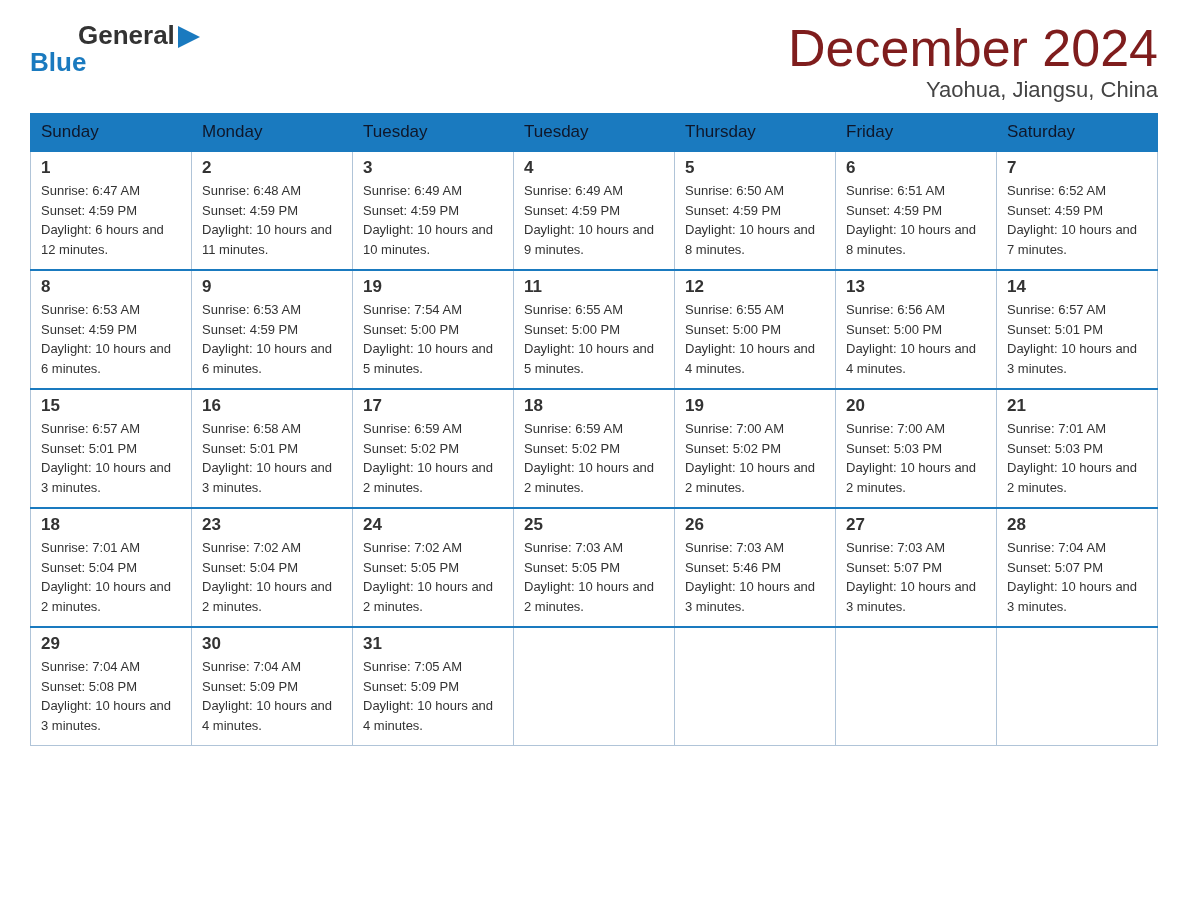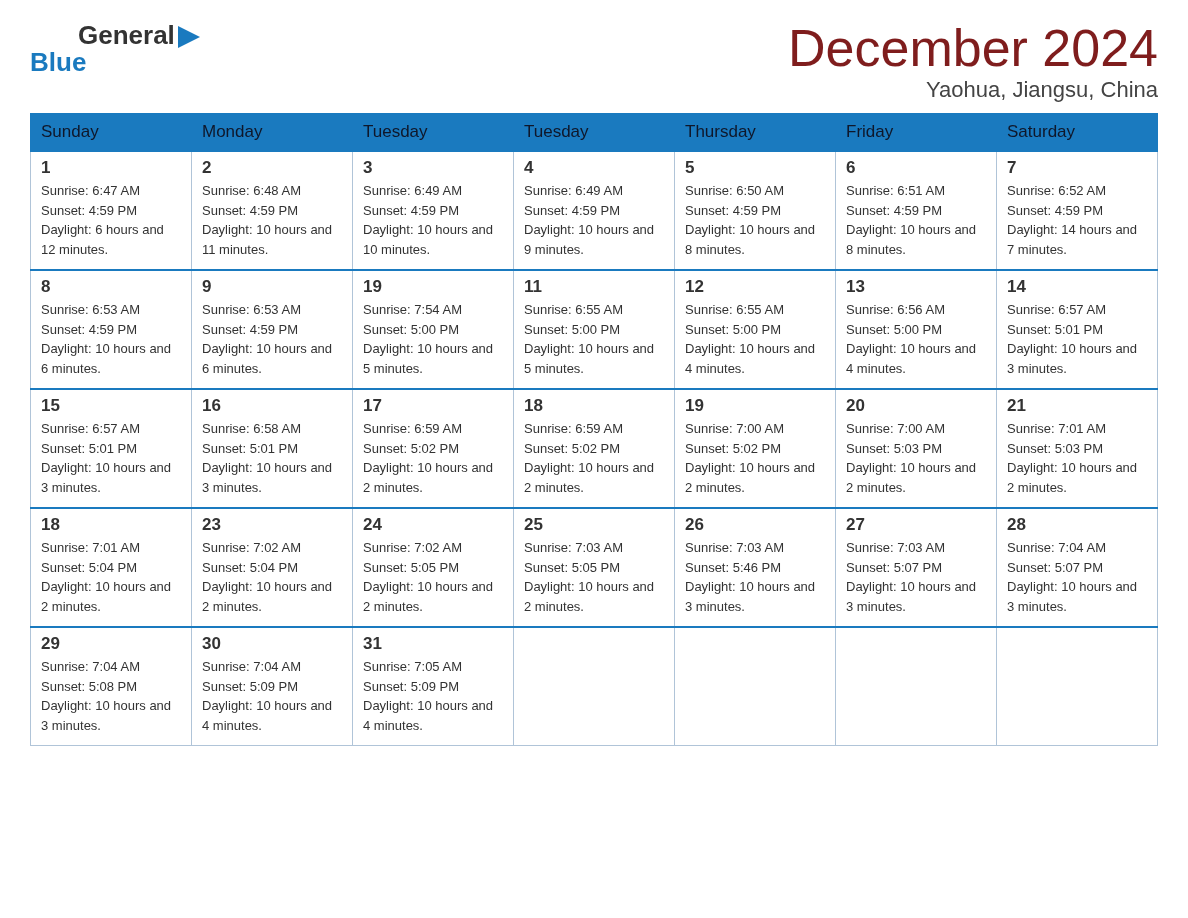--- a/index.html
+++ b/index.html
@@ -158,21 +158,21 @@
           <span>Sunrise: 6:51 AM</span><br>
           <span>Sunset: 4:59 PM</span><br>
           <span>Daylight: 10 hours and 8 minutes.</span>
         </div>
       </td>
         <td>
         <span class="day-number">7</span>
         <div class="day-info">
           <span>Sunrise: 6:52 AM</span><br>
           <span>Sunset: 4:59 PM</span><br>
-          <span>Daylight: 14 hours and 7 minutes.</span>
+          <span>Daylight: 10 hours and 7 minutes.</span>
         </div>
       </td>
       </tr>
       <tr>
         <td>
         <span class="day-number">8</span>
         <div class="day-info">
           <span>Sunrise: 6:53 AM</span><br>
           <span>Sunset: 4:59 PM</span><br>
           <span>Daylight: 10 hours and 6 minutes.</span>

